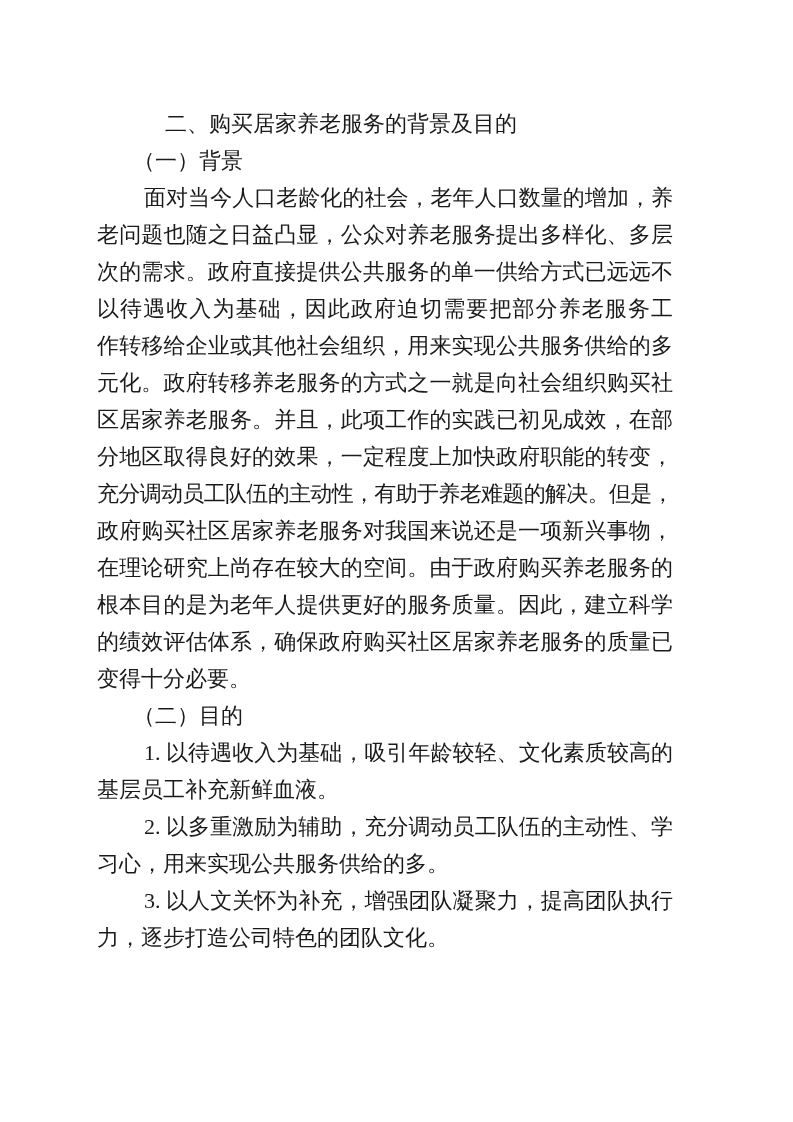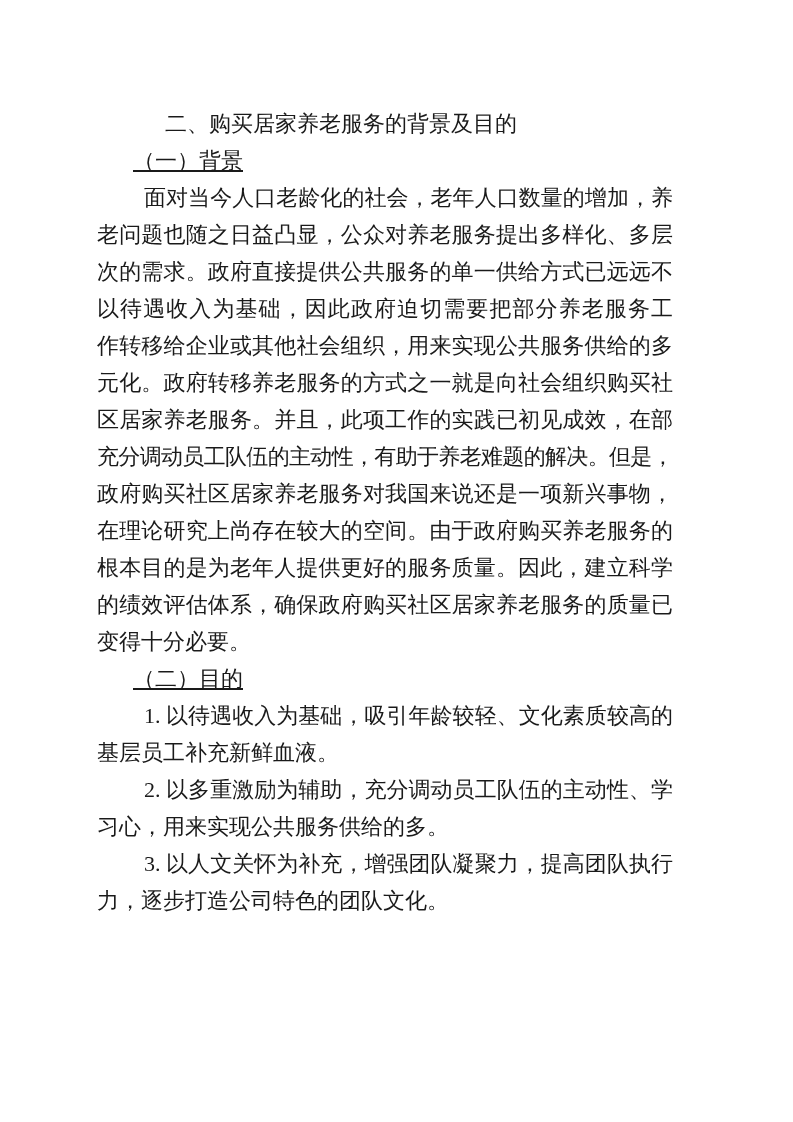--- a/index.html
+++ b/index.html
@@ -33,21 +33,21 @@
   
   .j {
     white-space: normal;
     text-align: justify;
     text-align-last: justify;
     text-justify: inter-character;
   }
   
   .h { text-indent: 68px; }
   
-  .s { text-indent: 36px; text-decoration: underline; }
+  .s { text-indent: 36px; }
   
   .p { text-indent: 47px; }
   
   .tight { letter-spacing: -0.7px; }
   .pageno {
     position: absolute;
     top: 1028px;
     left: 0;
     width: 793px;
     text-align: center;
@@ -63,20 +63,21 @@
   <div class="content">
     <div class="line h">二、购买居家养老服务的背景及目的</div>
     <div class="line s">（一）背景</div>
     <div class="line j p">面对当今人口老龄化的社会，老年人口数量的增加，养</div>
     <div class="line j">老问题也随之日益凸显，公众对养老服务提出多样化、多层</div>
     <div class="line j">次的需求。政府直接提供公共服务的单一供给方式已远远不</div>
     <div class="line j">以待遇收入为基础，因此政府迫切需要把部分养老服务工</div>
     <div class="line j">作转移给企业或其他社会组织，用来实现公共服务供给的多</div>
     <div class="line j">元化。政府转移养老服务的方式之一就是向社会组织购买社</div>
     <div class="line j">区居家养老服务。并且，此项工作的实践已初见成效，在部</div>
+    <div class="line j">分地区取得良好的效果，一定程度上加快政府职能的转变，</div>
     <div class="line j tight">充分调动员工队伍的主动性，有助于养老难题的解决。但是，</div>
     <div class="line j">政府购买社区居家养老服务对我国来说还是一项新兴事物，</div>
     <div class="line j">在理论研究上尚存在较大的空间。由于政府购买养老服务的</div>
     <div class="line j">根本目的是为老年人提供更好的服务质量。因此，建立科学</div>
     <div class="line j">的绩效评估体系，确保政府购买社区居家养老服务的质量已</div>
     <div class="line">变得十分必要。</div>
     <div class="line s">（二）目的</div>
     <div class="line j p">1. 以待遇收入为基础，吸引年龄较轻、文化素质较高的</div>
     <div class="line">基层员工补充新鲜血液。</div>
     <div class="line j p">2. 以多重激励为辅助，充分调动员工队伍的主动性、学</div>

